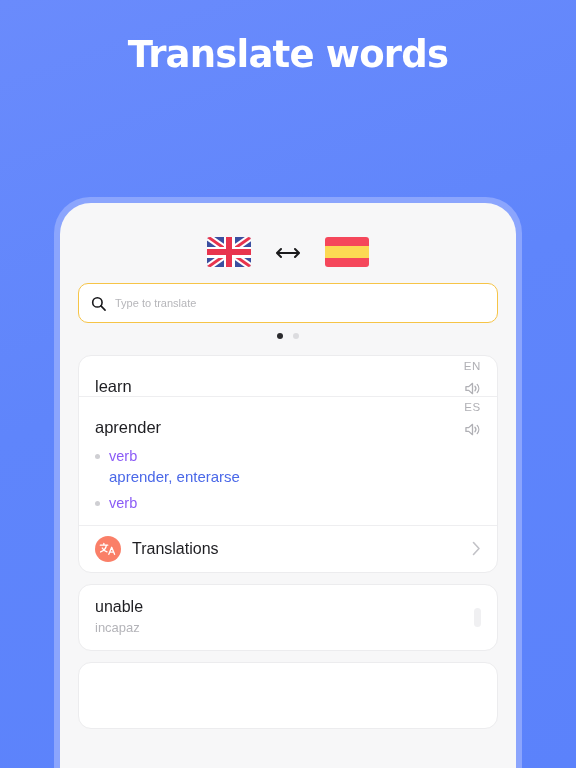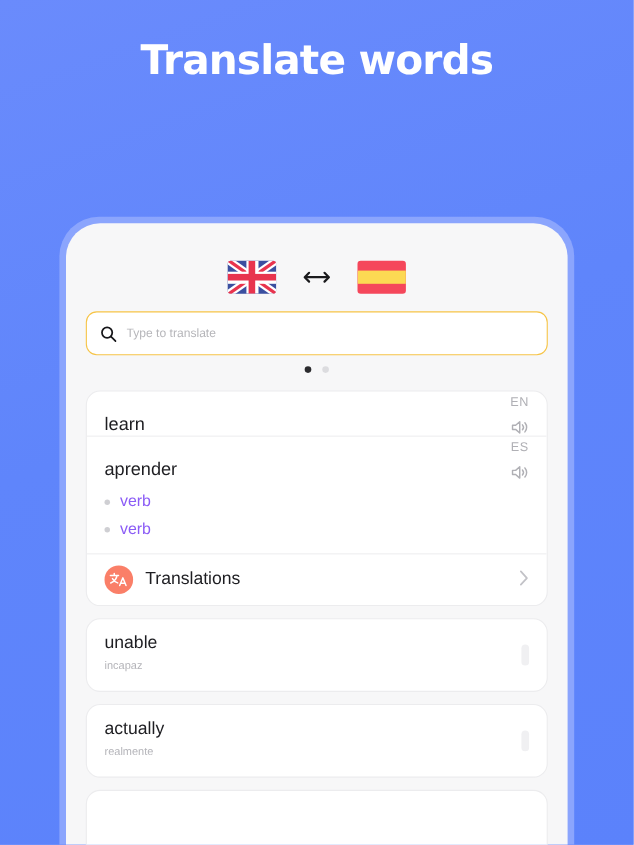--- a/index.html
+++ b/index.html
@@ -227,21 +227,21 @@
 
   .vocab-card {
     display: flex;
     align-items: center;
     justify-content: space-between;
     padding: 11px 16px 12px 16px;
     min-height: 42px;
     gap: 28px;
   }
   .vocab-en { font-size: 16px; color: #1e1e22; line-height: 21px; }
-  .vocab-es { font-size: 10px; color: #b4b4b9; line-height: 21px; }
+  .vocab-es { font-size: 13px; color: #b4b4b9; line-height: 21px; }
   .pill { width: 7px; height: 19px; border-radius: 4px; background: #f0f0f2; flex: 0 0 auto; }
 </style>
 </head>
 <body>
 
 <div class="screen">
 
   <div class="headline">
     <span class="ln">Translate words</span>
   </div>
@@ -320,20 +320,21 @@
               </span>
             </span>
           </div>
 
           <div class="defs">
             <div class="def-block">
               <div class="def-pos">
                 <span class="bullet"></span>
                 <span>verb</span>
               </div>
+              <div class="def-trans">aprender, enterarse</div>
             </div>
             <div class="def-block">
               <div class="def-pos">
                 <span class="bullet"></span>
                 <span>verb</span>
               </div>
             </div>
           </div>
 
           <div class="translations-row">
@@ -353,27 +354,20 @@
         </div>
 
         <div class="card vocab-card">
           <span>
             <div class="vocab-en">unable</div>
             <div class="vocab-es">incapaz</div>
           </span>
           <span class="pill"></span>
         </div>
 
-        <div class="card vocab-card">
-          <span>
-            <div class="vocab-en">actually</div>
-            <div class="vocab-es">realmente</div>
-          </span>
-          <span class="pill"></span>
-        </div>
 
         <div class="card vocab-card">
           
           
         </div>
 
       </div>
     </div>
   </div>
 </div>

